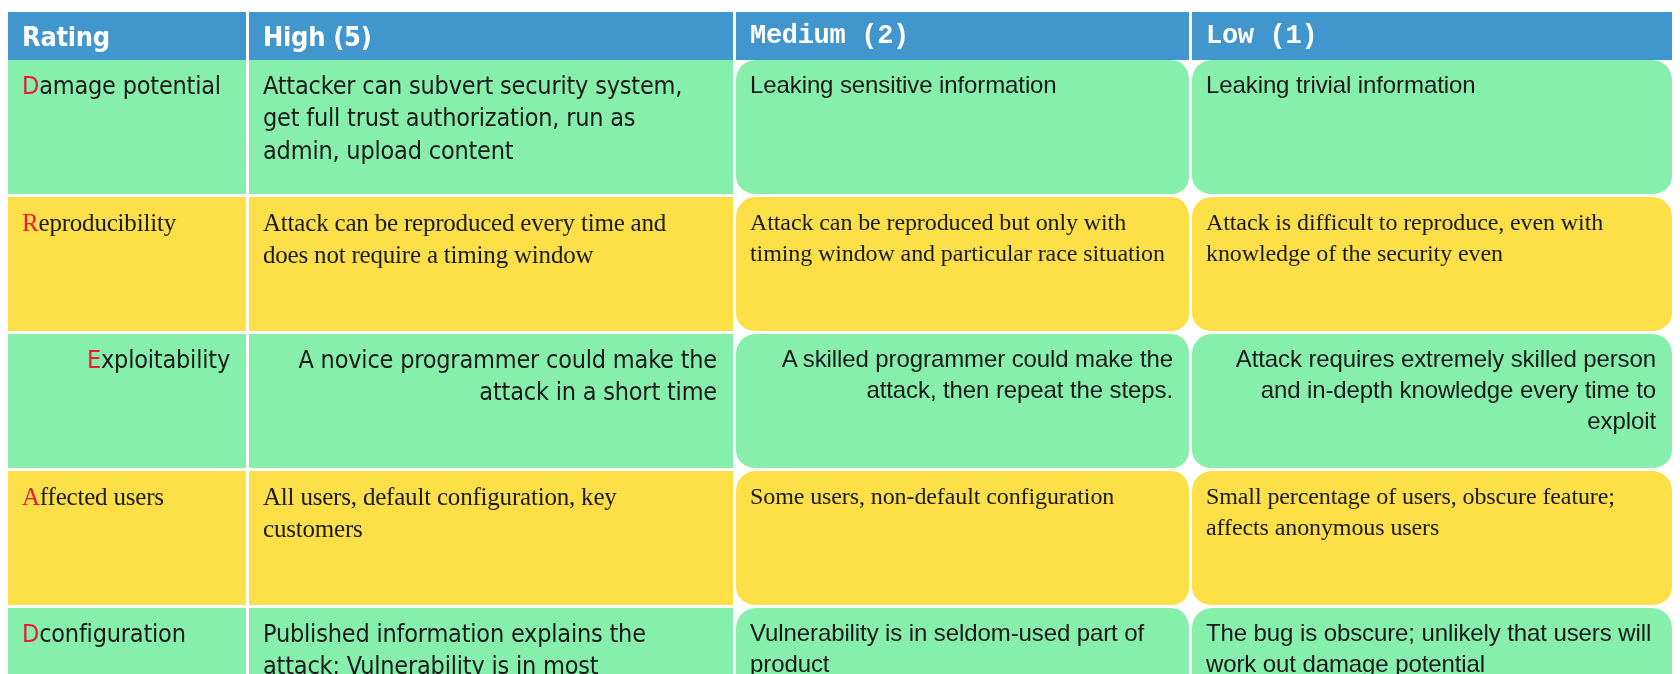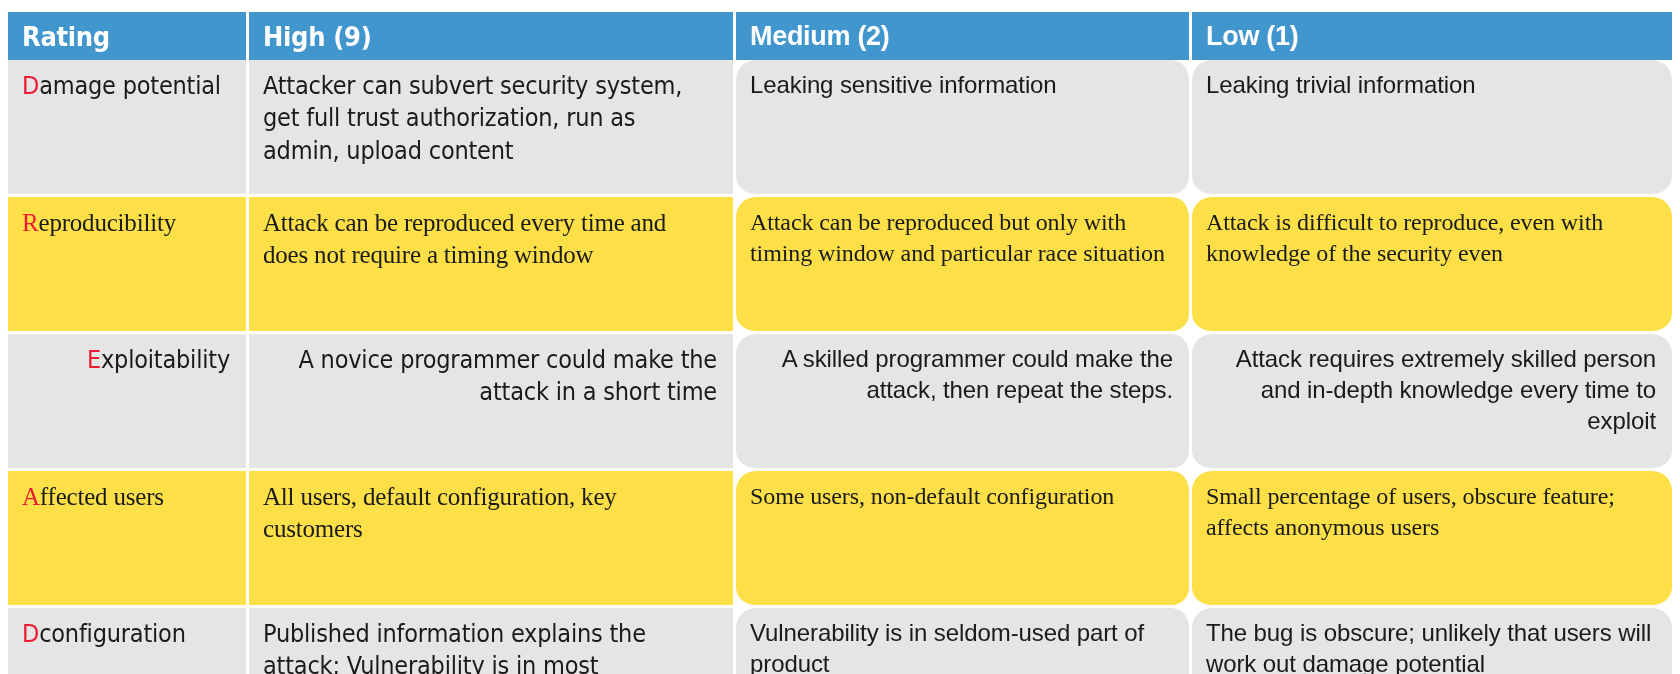--- a/index.html
+++ b/index.html
@@ -41,21 +41,21 @@
     background: #4096cd;
     color: #ffffff;
     text-align: left;
     font-size: 27px;
     font-weight: bold;
     line-height: 1;
     height: 48px;
     padding: 0 0 0 14px;
     vertical-align: middle;
     border-right: 3px solid #ffffff;
-    font-family: Liberation Sans, sans-serif;
+    font-family: Liberation Mono, monospace;
     letter-spacing: -0.3px;
   }
   thead th.h-rating,
   thead th.h-high {
     font-family: "DejaVu Sans Condensed", "Liberation Sans", sans-serif;
     font-stretch: condensed;
   }
   thead th:last-child { border-right: none; margin-top: 19px; }
 
   
@@ -65,21 +65,21 @@
     font-size: 24.5px;
     line-height: 1.29;
     color: #1a1a1a;
     border-right: 3px solid #ffffff;
     border-bottom: 3px solid #ffffff;
   }
   tbody td:last-child { border-right: none; }
   tbody tr:last-child td { border-bottom: none; }
 
   
-  tbody tr.r-odd  td { background: #e5e5e5; }
+  tbody tr.r-odd  td { background: #86efac; }
   tbody tr.r-even td { background: #fde047; font-family: Liberation Serif, serif; }
 
   
   td.col-rating, td.col-high {
     font-family: "DejaVu Sans Condensed", "Liberation Sans", sans-serif;
     font-stretch: condensed;
     font-size: 25px;
     letter-spacing: -0.2px;
   }
   td.col-medium, td.col-low {
@@ -110,21 +110,21 @@
   <table class="dread">
     <colgroup>
       <col class="c-rating">
       <col class="c-high">
       <col class="c-medium">
       <col class="c-low">
     </colgroup>
     <thead>
       <tr>
         <th class="h-rating">Rating</th>
-        <th class="h-high">High (9)</th>
+        <th class="h-high">High (5)</th>
         <th class="h-medium">Medium (2)</th>
         <th class="h-low">Low (1)</th>
       </tr>
     </thead>
     <tbody>
 
       <tr class="row-0 r-odd">
         <td class="col-rating"><span class="dread-letter">D</span><span>amage potential</span></td>
         <td class="col-high">Attacker can subvert security system, get full trust authorization, run as admin, upload content</td>
         <td class="col-medium">Leaking sensitive information</td>

